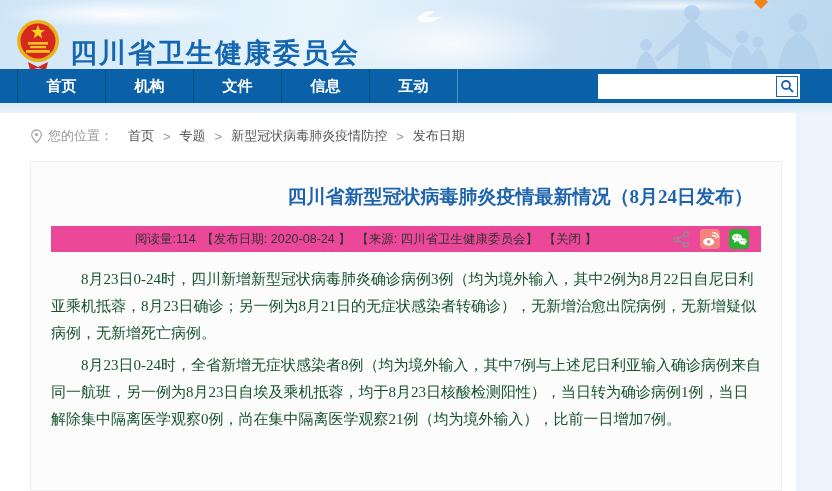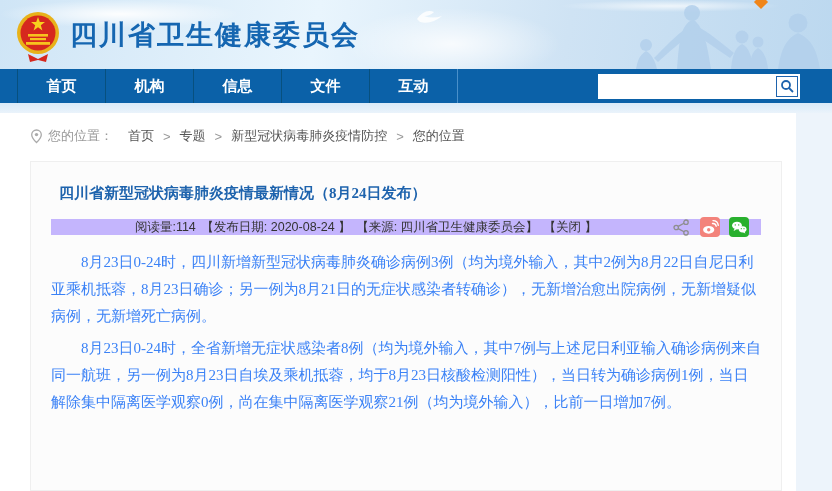--- a/index.html
+++ b/index.html
@@ -12,21 +12,21 @@
 
   
   .header {
     position:relative; height:69px; overflow:hidden;
     background:
       radial-gradient(closest-side at 46% 20%, rgba(255,255,255,.95), rgba(255,255,255,0)) 0 0/260px 70px no-repeat,
       radial-gradient(closest-side at 64% 55%, rgba(255,255,255,.8), rgba(255,255,255,0)) 260px 0/300px 80px no-repeat,
       radial-gradient(closest-side at 50% 10%, rgba(255,255,255,.7), rgba(255,255,255,0)) 560px 0/220px 60px no-repeat,
       linear-gradient(100deg,#cfe5f6 0%,#e9f5fd 38%,#cfe3f4 68%,#bcd8ef 100%);
   }
-  .brand { position:absolute; left:16px; top:7px; display:flex; align-items:center; }
+  .brand { position:absolute; left:16px; top:15px; display:flex; align-items:flex-end; }
   .emblem { width:44px; height:56px; flex:0 0 auto; }
   .brand-text { margin-left:10px; }
   .brand-title {
     font-size:27px; font-weight:bold; color:#1566b1; letter-spacing:2px;
     font-family:"Liberation Sans","DejaVu Sans",sans-serif;
   }
   .brand-sub {
     font-size:12.5px; font-weight:bold; color:#3488c6; letter-spacing:1.6px; margin-top:2px;
   }
   .silhouettes { position:absolute; right:0; bottom:0; }
@@ -63,37 +63,37 @@
   }
   .crumb-label { color:#999; margin:0 6px 0 5px; }
   .crumb-link { color:#555; margin:0 9px; cursor:pointer; text-decoration:none; }
   .crumb-sep { color:#999; }
 
   .panel {
     margin:6px 14px 0 30px; background:#fcfcfc; border:1px solid #efefef;
     height:330px; overflow:hidden;
   }
   .article-title {
-    margin:22px 28px 16px; text-align:left;
-    color:#1e63ad; font-size:15px; font-weight:bold;
+    margin:22px 28px 16px; text-align:right;
+    color:#1e63ad; font-size:19px; font-weight:bold;
     font-family:"Liberation Serif","DejaVu Serif",serif;
   }
   .meta {
-    margin:0 20px; background:#c4b5fd; height:16px;
+    margin:0 20px; background:#ec4899; height:26px;
     display:flex; align-items:center; font-size:12.5px; color:#333; padding:0 10px;
   }
   .meta-text { flex:1; text-align:center; white-space:nowrap; }
   .meta-text span { margin:0 1px; }
   .meta-close { cursor:pointer; }
   .meta-icons { display:flex; align-items:center; gap:9px; margin-right:2px; }
   .icon-btn { width:20px; height:20px; border:none; background:transparent; padding:0; cursor:pointer;
               display:flex; align-items:center; justify-content:center; }
 
   .article-body {
-    margin:14px 20px 0; color:#3b82f6;
+    margin:14px 20px 0; color:#14532d;
     font-family:"Liberation Serif","DejaVu Serif",serif;
     font-size:15px; line-height:27px;
   }
   .article-body p { margin:0 0 5px; text-indent:2em; }
 </style>
 </head>
 <body>
 
 <div class="header">
   <svg class="dove" width="34" height="20" viewBox="0 0 34 20">
@@ -128,22 +128,22 @@
     </svg>
     <div class="brand-text">
       <div class="brand-title">四川省卫生健康委员会</div>
     </div>
   </div>
 </div>
 
 <div class="nav">
   <div class="nav-item">首页</div>
   <div class="nav-item">机构</div>
+  <div class="nav-item">文件</div>
   <div class="nav-item">信息</div>
-  <div class="nav-item">文件</div>
   <div class="nav-item">互动</div>
   <div class="nav-search">
     <input type="text" placeholder="" style="">
     <button class="search-btn">
       <svg width="14" height="14" viewBox="0 0 14 14">
         <circle cx="6" cy="6" r="4" fill="none" stroke="#1e63ad" stroke-width="1.8"></circle>
         <line x1="9" y1="9" x2="13" y2="13" stroke="#1e63ad" stroke-width="1.8"></line>
       </svg>
     </button>
   </div>
@@ -158,21 +158,21 @@
       <path d="M6.5,1 C3.7,1 1.7,3.1 1.7,5.7 C1.7,8.8 6.5,13.5 6.5,13.5 C6.5,13.5 11.3,8.8 11.3,5.7 C11.3,3.1 9.3,1 6.5,1 Z" fill="none" stroke="#aaa" stroke-width="1.3"></path>
       <circle cx="6.5" cy="5.6" r="1.7" fill="#aaa"></circle>
     </svg>
     <span class="crumb-label">您的位置：</span>
     <a class="crumb-link">首页</a>
     <span class="crumb-sep">&gt;</span>
     <a class="crumb-link">专题</a>
     <span class="crumb-sep">&gt;</span>
     <a class="crumb-link">新型冠状病毒肺炎疫情防控</a>
     <span class="crumb-sep">&gt;</span>
-    <a class="crumb-link">您的位置</a>
+    <a class="crumb-link">发布日期</a>
   </div>
 
   <div class="panel">
     <h1 class="article-title">四川省新型冠状病毒肺炎疫情最新情况（8月24日发布）</h1>
 
     <div class="meta">
       <div class="meta-text">
         <span>阅读量:114</span>
         <span>【发布日期: 2020-08-24 】</span>
         <span>【来源: 四川省卫生健康委员会】</span>

